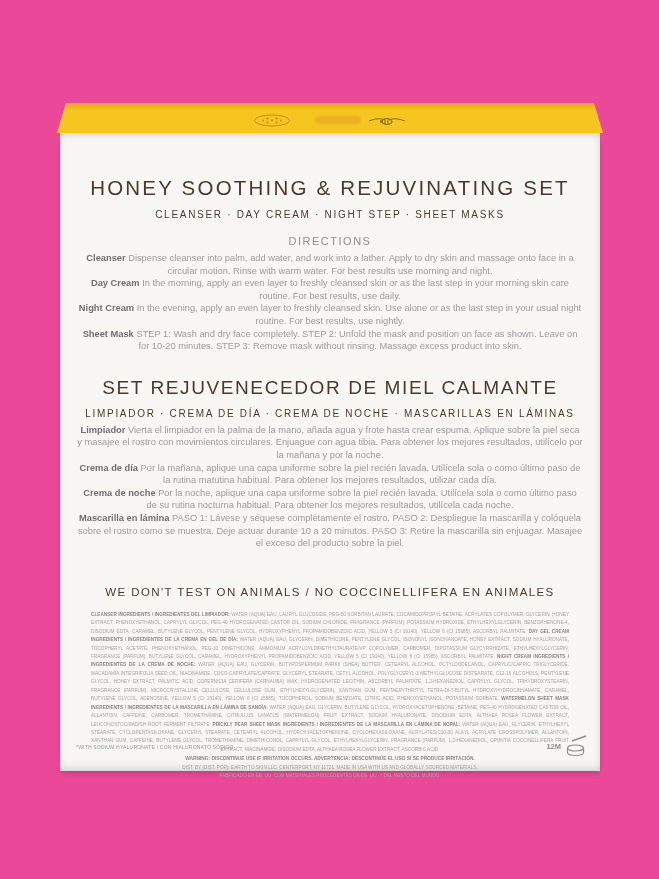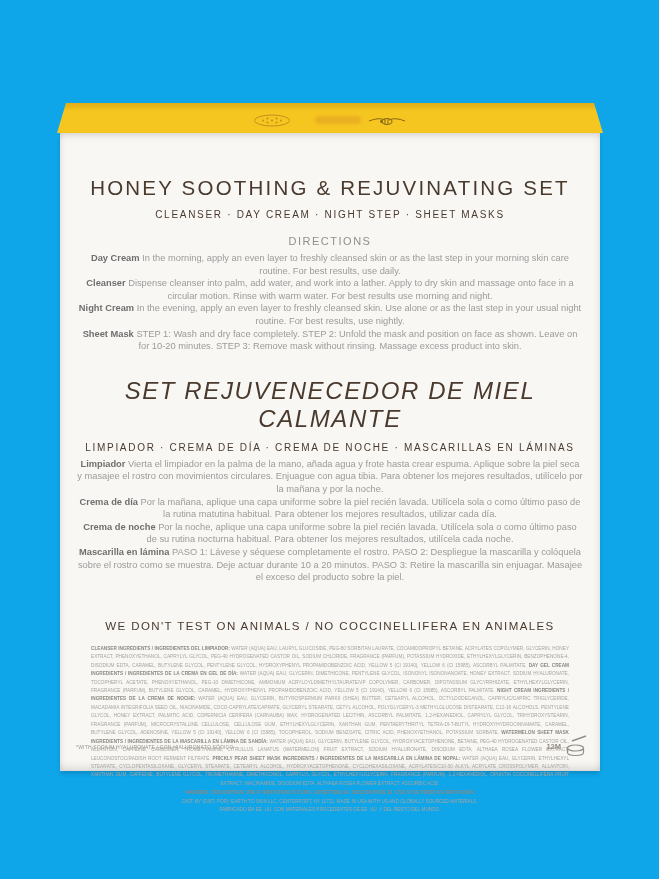--- a/index.html
+++ b/index.html
@@ -1,16 +1,16 @@
 <!DOCTYPE html>
 <html><head>
 <meta charset="utf-8">
 <style>
   html,body{margin:0;padding:0;background:#ffffff;}
-  .stage{position:relative;width:659px;height:879px;background:#0ea5e9;overflow:hidden;
+  .stage{position:relative;width:659px;height:879px;background:#ec4899;overflow:hidden;
          font-family:"Liberation Sans", sans-serif;-webkit-text-size-adjust:none;}
   .box{position:absolute;left:57px;top:103px;width:546px;}
   
   .lid{position:relative;height:30px;
        background:linear-gradient(#e2ad18 0px,#e9b81b 4px,#f6c620 8px,#f6c620 100%);
        clip-path:polygon(9px 0,calc(100% - 9px) 0,100% 100%,0 100%);}
   .lid-icons{position:absolute;left:0;top:9px;width:100%;height:16px;}
   .lid-oval{position:absolute;left:196px;top:2px;}
   .lid-wordmark{position:absolute;left:258px;top:4px;width:46px;height:8px;border-radius:4px;
        background:rgba(203,118,37,0.28);filter:blur(1.5px);}
@@ -23,21 +23,21 @@
                   inset -7px 0 10px -9px rgba(0,0,0,0.18),
                   inset 0 -10px 12px -11px rgba(0,0,0,0.22),
                   0 3px 5px -1px rgba(0,0,0,0.18);
        text-align:center;color:#4a3a2e;}
   .title{padding-top:43px;font-size:20.5px;letter-spacing:2.2px;font-weight:normal;margin:0;color:#4a3a2e;}
   .subtitle{margin-top:9px;font-size:10px;letter-spacing:1.7px;color:#4a3a2e;}
   .sec-heading{margin-top:15px;font-size:11px;letter-spacing:1.5px;color:#8f8f8f;}
   .paras{margin:5px auto 0 auto;width:506px;font-size:9.3px;line-height:12.6px;color:#9b9b9b;}
   .paras p{margin:0;}
   .paras b{color:#6f6f6f;font-weight:bold;}
-  .title-es{margin:24px 0 0 0;font-size:24px;letter-spacing:1.6px;font-weight:normal;color:#4a3a2e;font-style:italic;}
+  .title-es{margin:24px 0 0 0;font-size:19px;letter-spacing:1.6px;font-weight:normal;color:#4a3a2e;}
   .animals{margin-top:36px;font-size:11.5px;letter-spacing:1.4px;color:#4a3a2e;}
   .ingredients{margin:13px auto 0 auto;width:478px;font-size:4.7px;line-height:1.8;color:#a8a49e;
        text-align:justify;text-align-last:center;}
   .ingredients b{color:#8c8881;font-weight:bold;}
   .warning{margin-top:1px;font-size:4.8px;font-weight:bold;color:#8c8881;line-height:1.8;}
   .dist{font-size:4.7px;color:#a8a49e;line-height:1.8;}
   .footnote{position:absolute;left:16px;bottom:20px;font-size:5px;color:#9b978f;letter-spacing:0.2px;}
   .pao{position:absolute;right:12px;bottom:13px;display:flex;align-items:center;gap:3px;}
   .pao-label{font-size:7.5px;font-weight:bold;color:#8f8b84;}
 </style>
@@ -71,22 +71,22 @@
           <circle cx="16.5" cy="8.5" r="1.4" fill="#8a6a12"></circle>
         </svg>
       </div>
     </div>
 
     <div class="panel">
       <h1 class="title">HONEY SOOTHING &amp; REJUVINATING SET</h1>
       <div class="subtitle">CLEANSER · DAY CREAM · NIGHT STEP · SHEET MASKS</div>
       <div class="sec-heading">DIRECTIONS</div>
       <div class="paras" id="dir-en">
+          <p><b>Cleanser </b>Dispense cleanser into palm, add water, and work into a lather. Apply to dry skin and massage onto face in a circular motion. Rinse with warm water. For best results use morning and night.</p>
           <p><b>Day Cream </b>In the morning, apply an even layer to freshly cleansed skin or as the last step in your morning skin care routine. For best results, use daily.</p>
-          <p><b>Cleanser </b>Dispense cleanser into palm, add water, and work into a lather. Apply to dry skin and massage onto face in a circular motion. Rinse with warm water. For best results use morning and night.</p>
           <p><b>Night Cream </b>In the evening, apply an even layer to freshly cleansed skin. Use alone or as the last step in your usual night routine. For best results, use nightly.</p>
           <p><b>Sheet Mask </b>STEP 1: Wash and dry face completely. STEP 2: Unfold the mask and position on face as shown. Leave on for 10-20 minutes. STEP 3: Remove mask without rinsing. Massage excess product into skin.</p>
         </div>
 
       <h2 class="title-es">SET REJUVENECEDOR DE MIEL CALMANTE</h2>
       <div class="subtitle">LIMPIADOR · CREMA DE DÍA · CREMA DE NOCHE · MASCARILLAS EN LÁMINAS</div>
       <div class="paras" id="dir-es">
           <p><b>Limpiador </b>Vierta el limpiador en la palma de la mano, añada agua y frote hasta crear espuma. Aplique sobre la piel seca y masajee el rostro con movimientos circulares. Enjuague con agua tibia. Para obtener los mejores resultados, utilícelo por la mañana y por la noche.</p>
           <p><b>Crema de día </b>Por la mañana, aplique una capa uniforme sobre la piel recién lavada. Utilícela sola o como último paso de la rutina matutina habitual. Para obtener los mejores resultados, utilizar cada día.</p>
           <p><b>Crema de noche </b>Por la noche, aplique una capa uniforme sobre la piel recién lavada. Utilícela sola o como último paso de su rutina nocturna habitual. Para obtener los mejores resultados, utilícela cada noche.</p>

